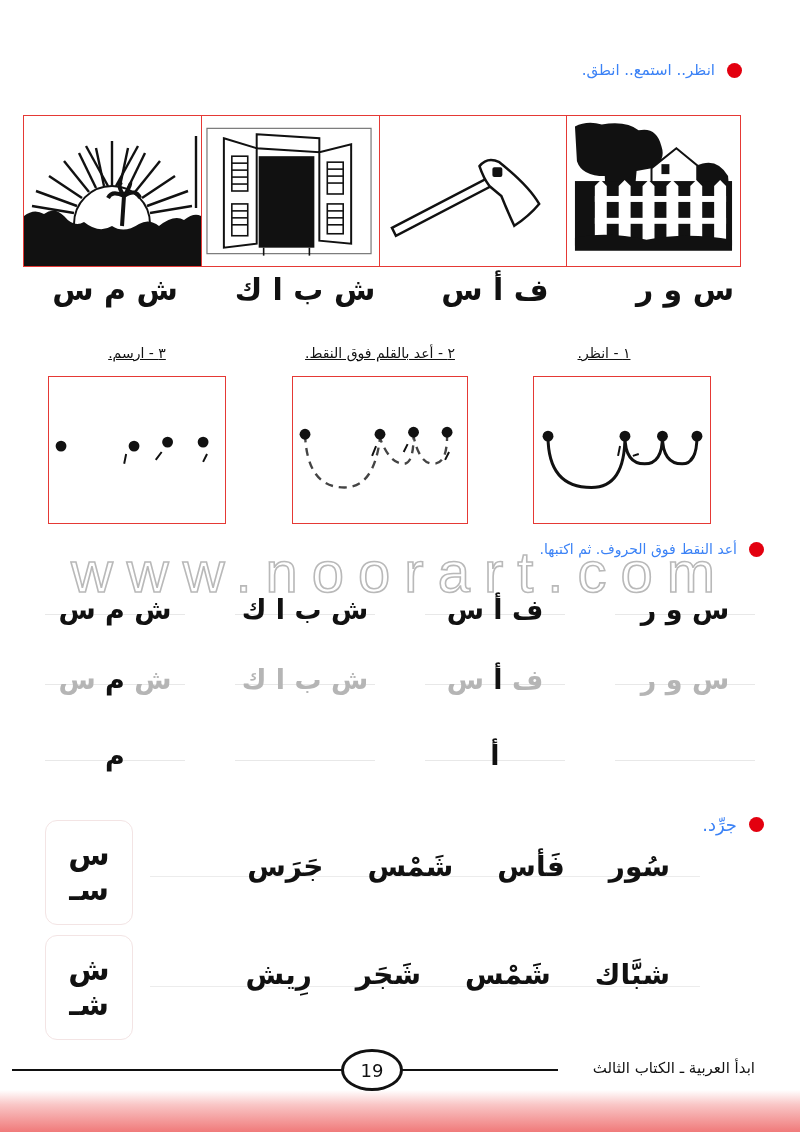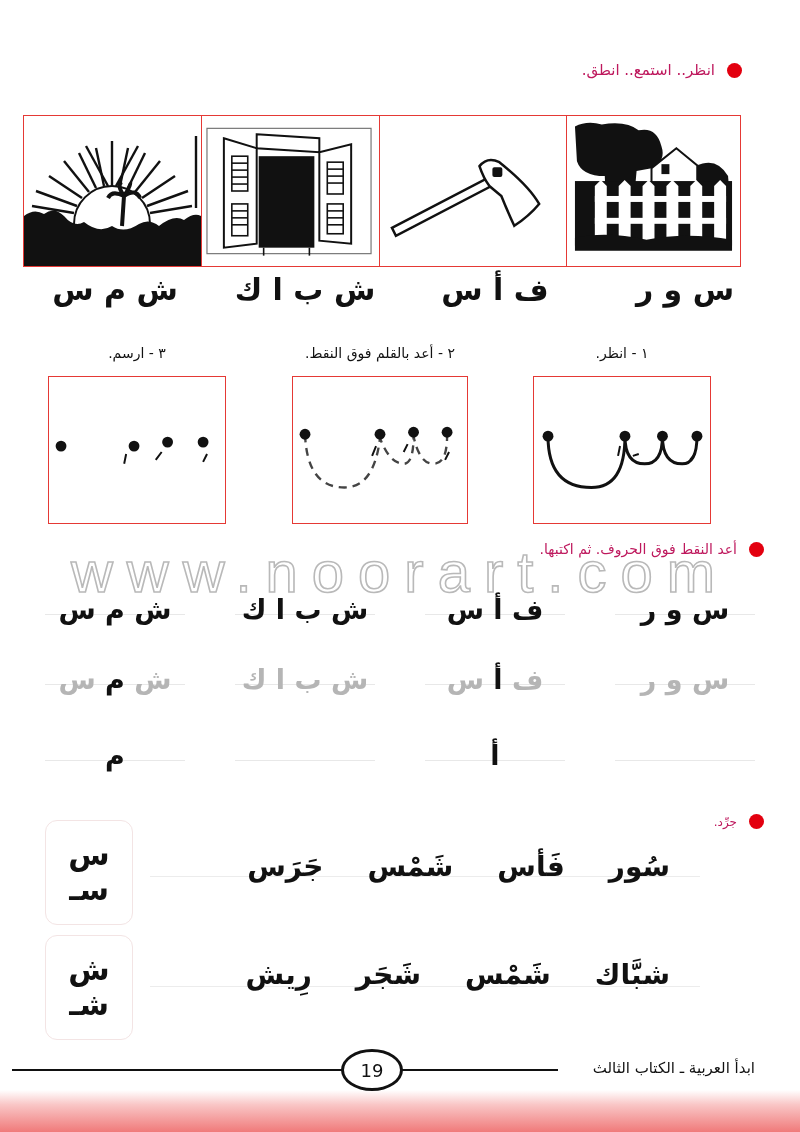--- a/index.html
+++ b/index.html
@@ -6,35 +6,35 @@
   body {
     width: 800px; height: 1132px; position: relative; overflow: hidden;
     background: #ffffff;
     font-family: "DejaVu Sans", sans-serif;
     color: #111;
   }
   .abs { position: absolute; }
   .ar { direction: rtl; font-family: "DejaVu Sans", sans-serif; }
 
   
-  .instr { display: flex; align-items: center; gap: 12px; direction: rtl; font-size: 15px; color: #be185d; }
+  .instr { display: flex; align-items: center; gap: 12px; direction: rtl; font-size: 15px; color: #3b82f6; }
   .bullet { width: 15px; height: 15px; border-radius: 50%; background: #e3000f; flex: 0 0 auto; }
 
   
   .strip { left: 23px; top: 115px; width: 718px; height: 152px; border: 1.5px solid #e53935; display: flex; box-sizing: border-box; background: #fff; }
   .cell { border-left: 1.5px solid #e53935; box-sizing: border-box; position: relative; overflow: hidden; }
   .cell:first-child { border-left: none; }
   .cell svg { position: absolute; left: 0; top: 0; width: 100%; height: 100%; }
 
   
   .letters-row { top: 272px; left: 20px; width: 760px; height: 48px; display: flex; direction: rtl; justify-content: space-around; font-size: 30px; font-weight: bold; }
   .letters-row span { width: 170px; text-align: center; }
 
   
-  .step-label { font-size: 14px; direction: rtl; text-align: center; }
+  .step-label { font-size: 14px; direction: rtl; text-align: center; text-decoration: underline; }
   .step-box { border: 1.5px solid #e53935; box-sizing: border-box; background: #fff; }
   .step-box svg { width: 100%; height: 100%; display: block; }
 
   
   .watermark { left: 0; top: 538px; width: 800px; font-family: Liberation Sans, sans-serif; font-size: 58px; letter-spacing: 14px; color: transparent; -webkit-text-stroke: 1.6px #b9b9b9; white-space: nowrap; text-align: center; }
 
   
   .trace-row { left: 20px; width: 760px; display: flex; direction: rtl; justify-content: space-around; }
   .trace-cell { width: 140px; text-align: center; position: relative; font-size: 27px; font-weight: bold; }
   .trace-cell .rule { position: absolute; left: 0; right: 0; top: 50%; height: 1px; background: #e8e8e8; }
@@ -150,21 +150,21 @@
   </div>
 </div>
 
 <div class="abs letters-row ar">
   <span>س و ر</span>
   <span>ف أ س</span>
   <span>ش ب ا ك</span>
   <span>ش م س</span>
 </div>
 
-<div class="abs step-label" style="left:533px; top:345px; width:178px;">١ - انظر.</div>
+<div class="abs step-label" style="left:515px; top:345px; width:178px;">١ - انظر.</div>
 <div class="abs step-label" style="left:280px; top:345px; width:200px;">٢ - أعد بالقلم فوق النقط.</div>
 <div class="abs step-label" style="left:48px; top:345px; width:178px;">٣ - ارسم.</div>
 
 <div class="abs step-box" style="left:533px; top:376px; width:178px; height:148px;">
   <svg viewBox="0 0 178 148">
     <path d="M14 60 Q14 112 58 112 Q92 112 92 60 Q92 88 112 88 Q130 88 130 60 Q130 88 150 88 Q165 88 165 60" fill="none" stroke="#111" stroke-width="3"></path>
     <circle cx="14" cy="60" r="5.5" fill="#111"></circle>
     <circle cx="92" cy="60" r="5.5" fill="#111"></circle>
     <circle cx="130" cy="60" r="5.5" fill="#111"></circle>
     <circle cx="165" cy="60" r="5.5" fill="#111"></circle>
@@ -214,21 +214,21 @@
   <div class="trace-cell"><div class="rule"></div><span class="txt"><span class="gray">ش </span><span class="dark">م</span><span class="gray"> س</span></span></div>
 </div>
 
 <div class="abs trace-row ar" style="top:740px; height:40px;">
   <div class="trace-cell"><div class="rule"></div><span class="txt dark"></span></div>
   <div class="trace-cell"><div class="rule"></div><span class="txt dark">أ</span></div>
   <div class="trace-cell"><div class="rule"></div><span class="txt dark"></span></div>
   <div class="trace-cell"><div class="rule"></div><span class="txt dark">م</span></div>
 </div>
 
-<div class="abs instr" style="right:36px; top:814px; font-size:12px;">
+<div class="abs instr" style="right:36px; top:814px; font-size:18px;">
   <span class="bullet"></span>
   <span>جرِّد.</span>
 </div>
 
 <div class="abs word-rule" style="left:150px; top:876px; width:550px;"></div>
 <div class="abs word-row ar" style="top:850px; right:130px; left:auto;">
   <span>سُور</span>
   <span>فَأس</span>
   <span>شَمْس</span>
   <span>جَرَس</span>

